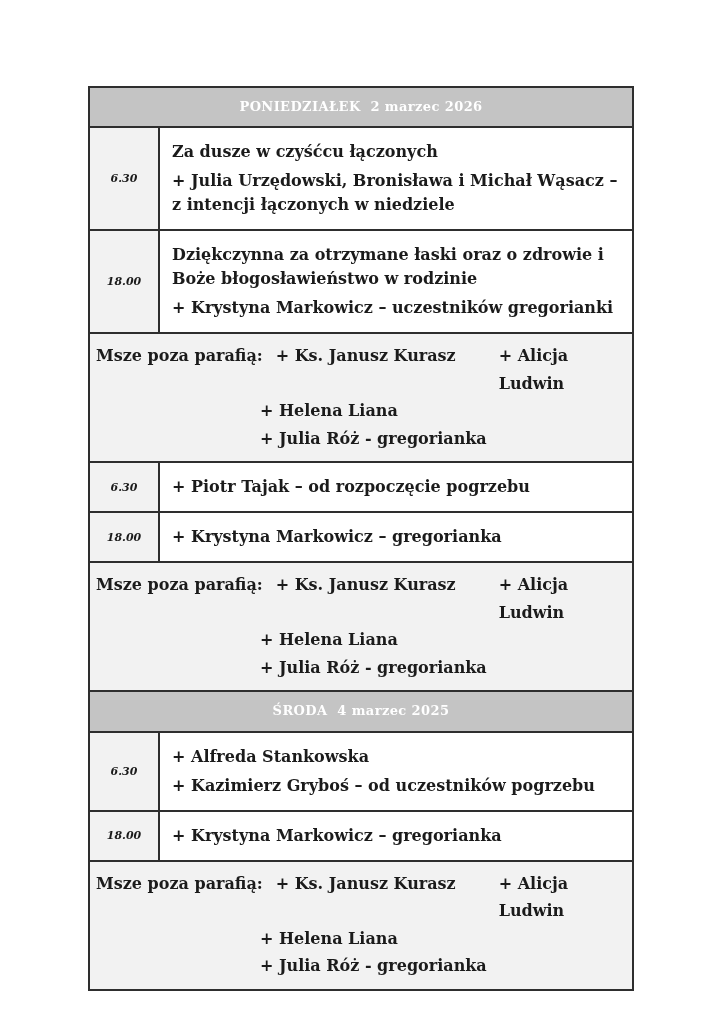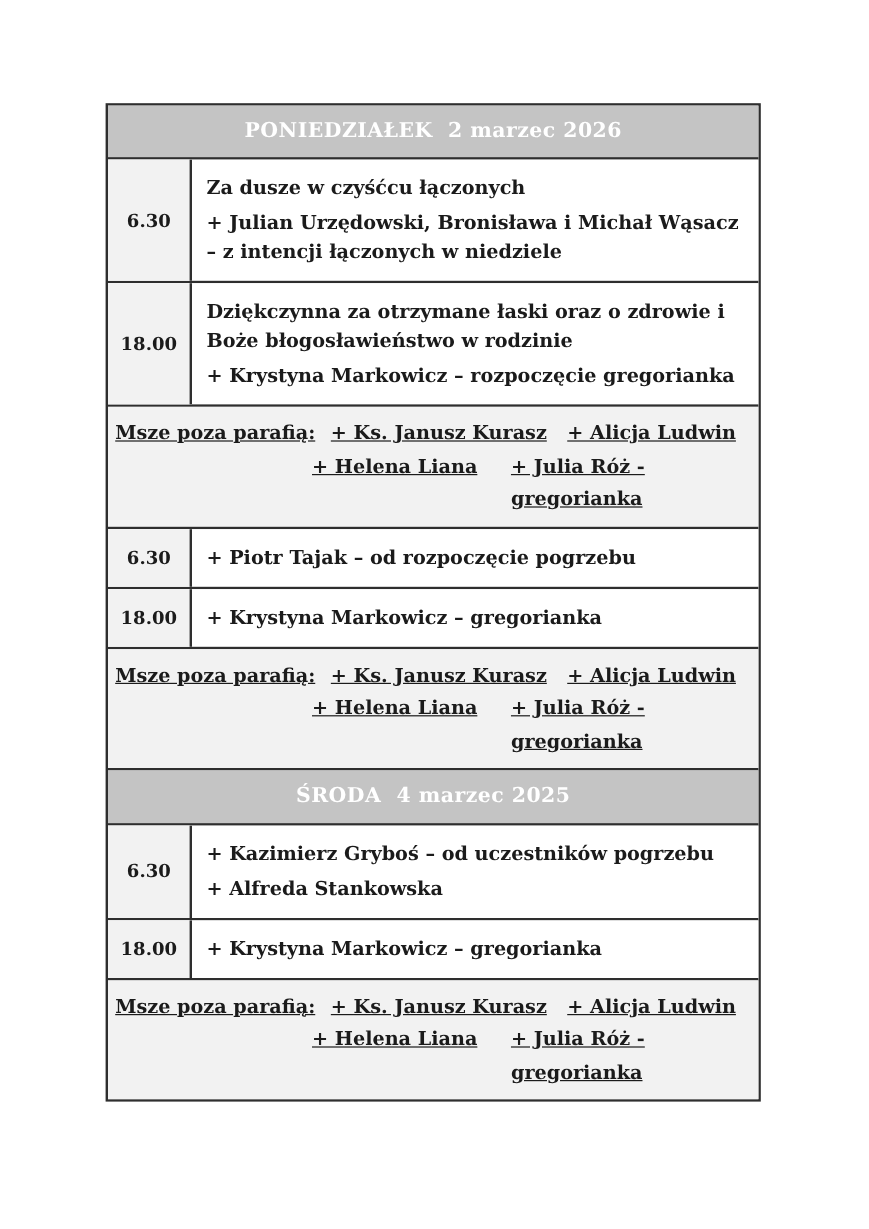--- a/index.html
+++ b/index.html
@@ -24,79 +24,79 @@
   .schedule{
     position:absolute;left:88px;top:86px;width:546px;
     border:2px solid var(--border);
     background:var(--content-bg);
   }
   .day-header{
     background:var(--header-bg);
     color:var(--header-text);
     text-align:center;
     padding:11px 4px;
-    font-size:17px;
+    font-size:13px;
     letter-spacing:.4px;
     line-height:1.25;
     border-bottom:2px solid var(--border);
     white-space:pre-wrap;
   }
   .mass-row{
     display:flex;
     border-bottom:2px solid var(--border);
     background:var(--content-bg);
   }
   .time-cell{
     flex:0 0 70px;
     background:var(--shaded-bg);
     border-right:2px solid var(--border);
     display:flex;align-items:center;justify-content:center;
-    font-size:15px;
+    font-size:11px;
+    font-style:italic;
   }
   .intent-cell{
     flex:1;
     padding:7px 8px 7px 12px;
   }
   .intent-cell p{
     margin:5px 0;
     line-height:1.5;
   }
   .footer-cell{
     background:var(--shaded-bg);
     padding:8px 8px 9px 6px;
     line-height:1.72;
     border-bottom:2px solid var(--border);
-    text-decoration:underline;
   }
   .day-section:last-child .footer-cell{border-bottom:none;}
   .f-line1{display:flex;}
   .f-label{margin-right:13px;white-space:nowrap;}
-  .f-e1{margin-right:17px;white-space:nowrap;}
-  .f-line2{display:flex;padding-left:164px;}
+  .f-e1{margin-right:43px;white-space:nowrap;}
+  .f-line2{display:flex;padding-left:164px;flex-direction:column;}
   .f-e3{margin-right:28px;white-space:nowrap;}
 </style>
 </head>
 <body>
 
 <div class="schedule">
 
   <section class="day-section">
     <div class="day-header">PONIEDZIAŁEK  2 marzec 2026</div>
     <div class="mass-row">
       <div class="time-cell">6.30</div>
       <div class="intent-cell">
         <p>Za dusze w czyśćcu łączonych</p>
-        <p>+ Julian Urzędowski, Bronisława i Michał Wąsacz – z intencji łączonych w niedziele</p>
+        <p>+ Julia Urzędowski, Bronisława i Michał Wąsacz – z intencji łączonych w niedziele</p>
       </div>
     </div>
     <div class="mass-row">
       <div class="time-cell">18.00</div>
       <div class="intent-cell">
         <p>Dziękczynna za otrzymane łaski oraz o zdrowie i Boże błogosławieństwo w rodzinie</p>
-        <p>+ Krystyna Markowicz – rozpoczęcie gregorianka</p>
+        <p>+ Krystyna Markowicz – uczestników gregorianki</p>
       </div>
     </div>
     <div class="footer-cell">
       <div class="f-line1">
         <span class="f-label">Msze poza parafią:</span>
         <span class="f-e1">+ Ks. Janusz Kurasz</span>
         <span>+ Alicja Ludwin</span>
       </div>
       <div class="f-line2">
         <span class="f-e3">+ Helena Liana</span>
@@ -129,22 +129,22 @@
         <span>+ Julia Róż - gregorianka</span>
       </div>
     </div>
   </section>
 
   <section class="day-section">
     <div class="day-header">ŚRODA  4 marzec 2025</div>
     <div class="mass-row">
       <div class="time-cell">6.30</div>
       <div class="intent-cell">
+        <p>+ Alfreda Stankowska</p>
         <p>+ Kazimierz Gryboś – od uczestników pogrzebu</p>
-        <p>+ Alfreda Stankowska</p>
       </div>
     </div>
     <div class="mass-row">
       <div class="time-cell">18.00</div>
       <div class="intent-cell">
         <p>+ Krystyna Markowicz – gregorianka</p>
       </div>
     </div>
     <div class="footer-cell">
       <div class="f-line1">

